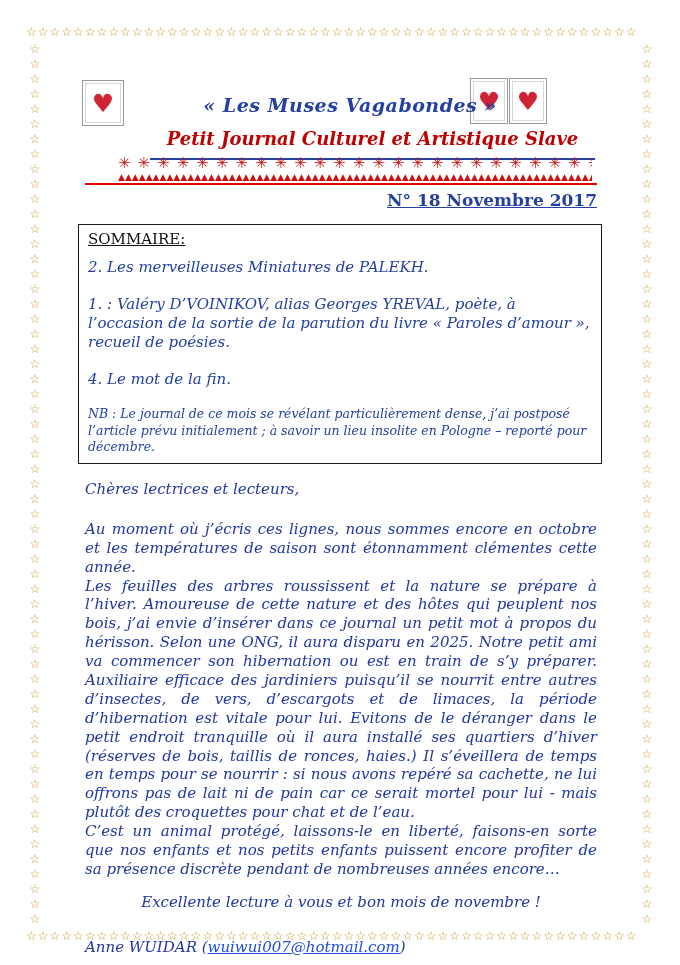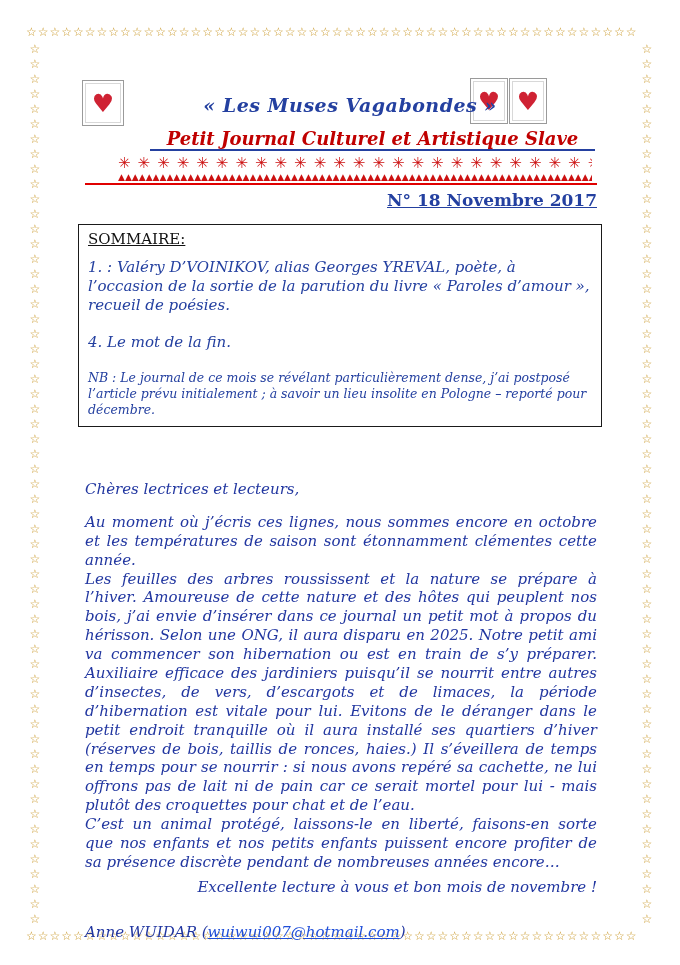--- a/index.html
+++ b/index.html
@@ -33,21 +33,21 @@
 
   .journal-title {
     position:absolute; top:94px; left:140px; width:420px;
     text-align:center; color:#2440A0; font-size:19px;
     font-style:italic; font-weight:bold; letter-spacing:0.5px;
   }
   .journal-subtitle {
     position:absolute; top:128px; left:150px; width:445px;
     text-align:center; color:#C00000; font-size:18px;
     font-style:italic; font-weight:bold;
-    border-bottom:2px solid #2440A0; padding-bottom:0;
+    border-bottom:2px solid #2440A0; padding-bottom:9px;
   }
   
   .stitch-band { position:absolute; top:155px; left:118px; width:474px; text-align:center; color:#CC1111; font-family:"DejaVu Sans", sans-serif; }
   .stitch-row-1 { font-size:15px; line-height:16px; letter-spacing:7px; overflow:hidden; white-space:nowrap; height:17px; }
   .stitch-row-2 { font-size:9px;  line-height:9px;  letter-spacing:0;  overflow:hidden; white-space:nowrap; height:10px; margin-top:1px; }
   .red-rule { position:absolute; top:183px; left:85px; width:512px; height:2px; background:#E00000; }
 
   .issue-number {
     position:absolute; top:190px; left:85px; width:512px;
     text-align:right; color:#2440A0; font-size:17px;
@@ -64,22 +64,22 @@
   .sommaire-item:last-of-type { margin-bottom:0; }
   .sommaire-nb { color:#2440A0; font-size:12.5px; font-style:italic; line-height:1.3; margin:2px 0 0 0; }
 
   
   .letter {
     position:absolute; top:480px; left:85px; width:512px;
     color:#2136A0; font-size:15px; font-style:italic;
     line-height:1.26; text-align:justify;
   }
   .letter p { margin:0; }
-  .letter .greeting { margin-bottom:14px; text-align:left; }
-  .letter .closing  { margin-top:6px; text-align:right; }
+  .letter .greeting { margin-bottom:21px; text-align:left; }
+  .letter .closing  { margin-top:14px; text-align:center; }
   .letter .signature { margin-top:26px; text-align:left; }
   .email-link { color:#1F4ED8; text-decoration:underline; cursor:pointer; font-style:italic; }
 </style>
 </head>
 <body>
 
 <div class="page">
 
   <div class="stars stars-top">☆☆☆☆☆☆☆☆☆☆☆☆☆☆☆☆☆☆☆☆☆☆☆☆☆☆☆☆☆☆☆☆☆☆☆☆☆☆☆☆☆☆☆☆☆☆☆☆☆☆☆☆</div>
   <div class="stars stars-bottom">☆☆☆☆☆☆☆☆☆☆☆☆☆☆☆☆☆☆☆☆☆☆☆☆☆☆☆☆☆☆☆☆☆☆☆☆☆☆☆☆☆☆☆☆☆☆☆☆☆☆☆☆</div>
@@ -102,20 +102,21 @@
   <div class="stitch-band">
     <div class="stitch-row-1">✳✳✳✳✳✳✳✳✳✳✳✳✳✳✳✳✳✳✳✳✳✳✳✳✳✳</div>
     <div class="stitch-row-2">▲▲▲▲▲▲▲▲▲▲▲▲▲▲▲▲▲▲▲▲▲▲▲▲▲▲▲▲▲▲▲▲▲▲▲▲▲▲▲▲▲▲▲▲▲▲▲▲▲▲▲▲▲▲▲▲▲▲▲▲▲▲▲▲▲▲▲▲▲▲▲▲</div>
   </div>
   <div class="red-rule"></div>
 
   <div class="issue-number">N° 18 Novembre 2017</div>
 
   <div class="sommaire-box">
     <p class="sommaire-heading">SOMMAIRE:</p>
+    <p class="sommaire-item">2. Les merveilleuses Miniatures de PALEKH.</p>
     <p class="sommaire-item">1. : Valéry D’VOINIKOV, alias Georges YREVAL, poète, à l’occasion de la sortie de la parution du livre « Paroles d’amour », recueil de poésies.</p>
     <p class="sommaire-item">4. Le mot de la fin.</p>
     <p class="sommaire-nb">NB : Le journal de ce mois se révélant particulièrement dense, j’ai postposé l’article prévu initialement ; à savoir un lieu insolite en Pologne – reporté pour décembre.</p>
   </div>
 
   <div class="letter">
     <p class="greeting">Chères lectrices et lecteurs,</p>
     <p>Au moment où j’écris ces lignes, nous sommes encore en octobre et les températures de saison sont étonnamment clémentes cette année.</p>
     <p>Les feuilles des arbres roussissent et la nature se prépare à l’hiver. Amoureuse de cette nature et des hôtes qui peuplent nos bois, j’ai envie d’insérer dans ce journal un petit mot à propos du hérisson. Selon une ONG, il aura disparu en 2025. Notre petit ami va commencer son hibernation ou est en train de s’y préparer. Auxiliaire efficace des jardiniers puisqu’il se nourrit entre autres d’insectes, de vers, d’escargots et de limaces, la période d’hibernation est vitale pour lui. Evitons de le déranger dans le petit endroit tranquille où il aura installé ses quartiers d’hiver (réserves de bois, taillis de ronces, haies.) Il s’éveillera de temps en temps pour se nourrir : si nous avons repéré sa cachette, ne lui offrons pas de lait ni de pain car ce serait mortel pour lui - mais plutôt des croquettes pour chat et de l’eau.</p>
     <p>C’est un animal protégé, laissons-le en liberté, faisons-en sorte que nos enfants et nos petits enfants puissent encore profiter de sa présence discrète pendant de nombreuses années encore…</p>

